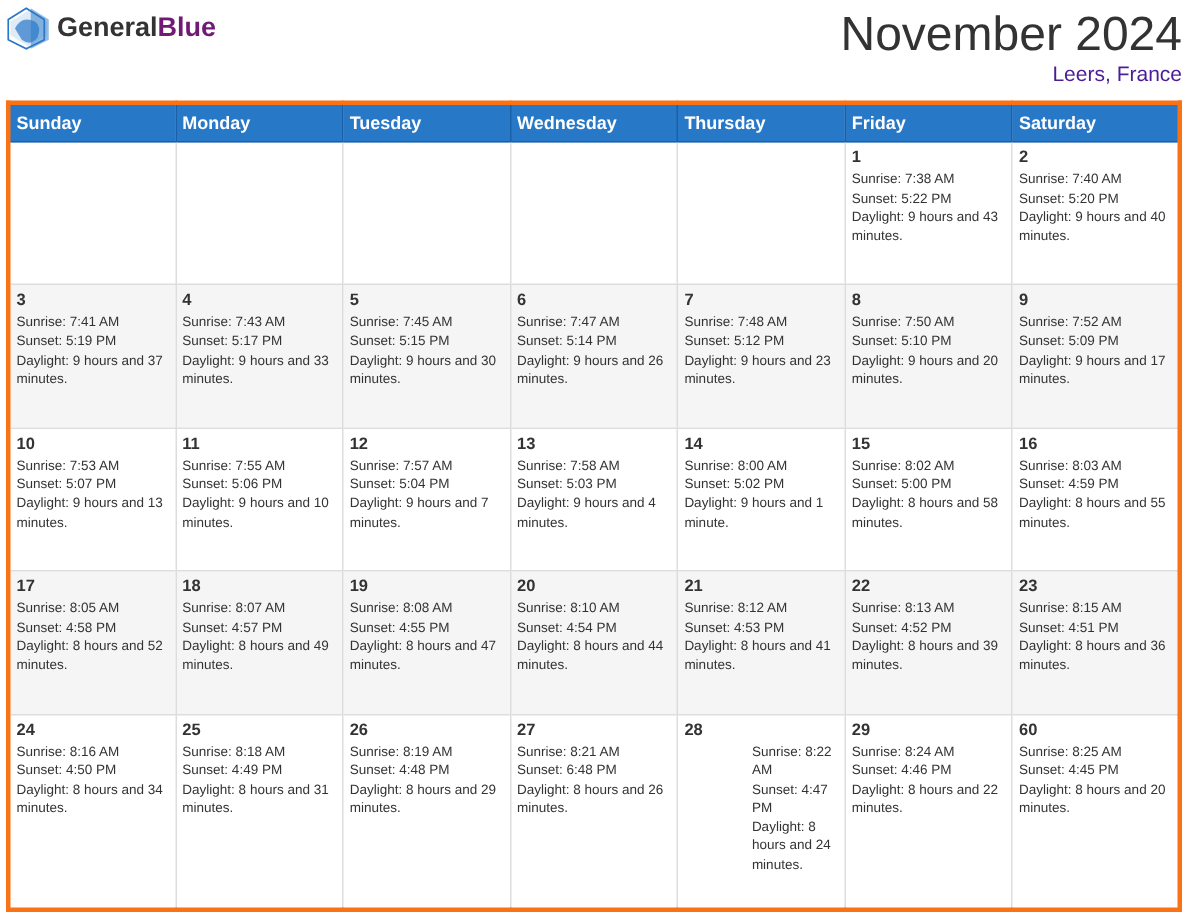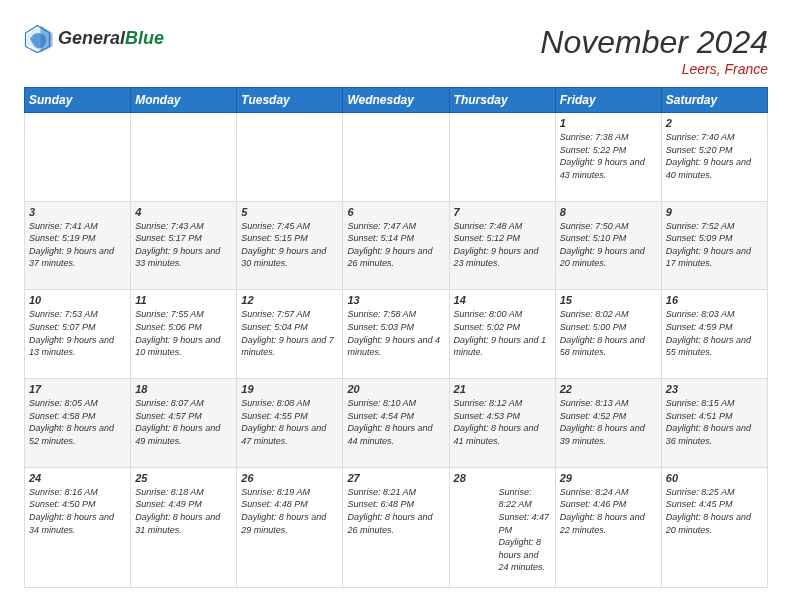--- a/index.html
+++ b/index.html
@@ -6,63 +6,62 @@
     body {
       font-family: Arial, sans-serif;
       background: #fff;
       width: 792px;
       height: 612px;
       overflow: hidden;
     }
     .page {
       width: 792px;
       height: 612px;
-      padding: 24px;
+      padding: 4px;
       display: flex;
       flex-direction: column;
-      font-style: italic;
     }
     .header {
       display: flex;
       justify-content: space-between;
       align-items: flex-start;
       margin-bottom: 10px;
     }
     .logo {
       display: flex;
       align-items: center;
       gap: 4px;
     }
     .logo-text {
       font-size: 18px;
       font-weight: bold;
       line-height: 1.1;
     }
     .logo-general { color: #333; }
-    .logo-blue { color: #15803d; }
+    .logo-blue { color: #701a75; }
     .logo-icon {
       width: 30px;
       height: 30px;
     }
     .title-section {
       text-align: right;
       margin-left: 12px;
     }
     .month-title {
       font-size: 32px;
       font-weight: normal;
       color: #333;
     }
     .location {
       font-size: 14px;
-      color: #b91c1c;
+      color: #4c1d95;
     }
     .calendar {
       flex: 1;
-      border: 1px solid #f97316;
+      border: 3px solid #f97316;
       border-collapse: collapse;
       width: 100%;
       table-layout: fixed;
     }
     .calendar th {
       background: #2878c8;
       color: #fff;
       font-size: 12px;
       font-weight: bold;
       padding: 5px 4px;

